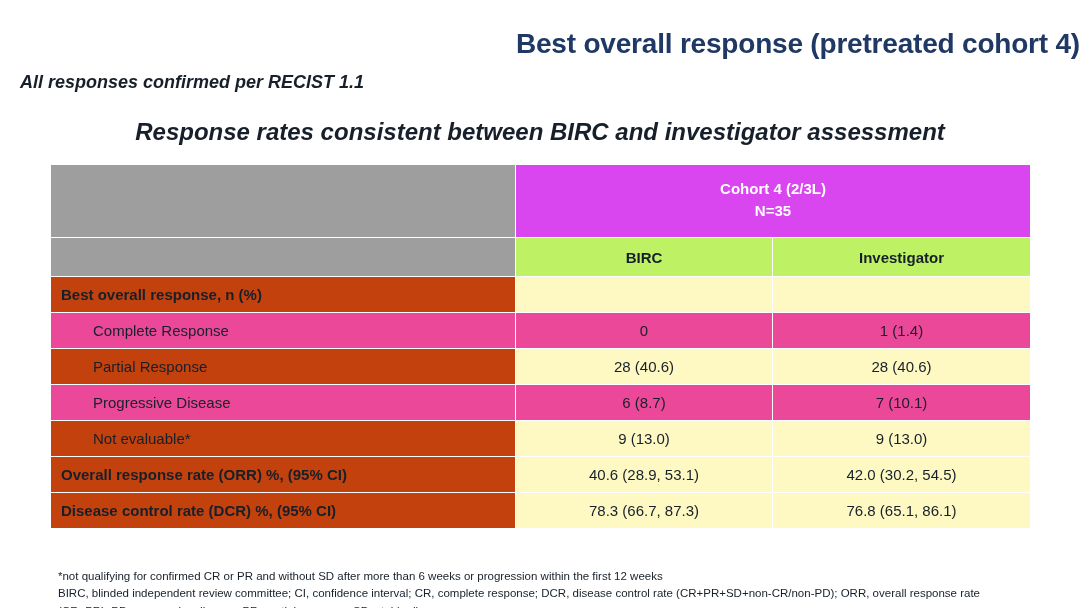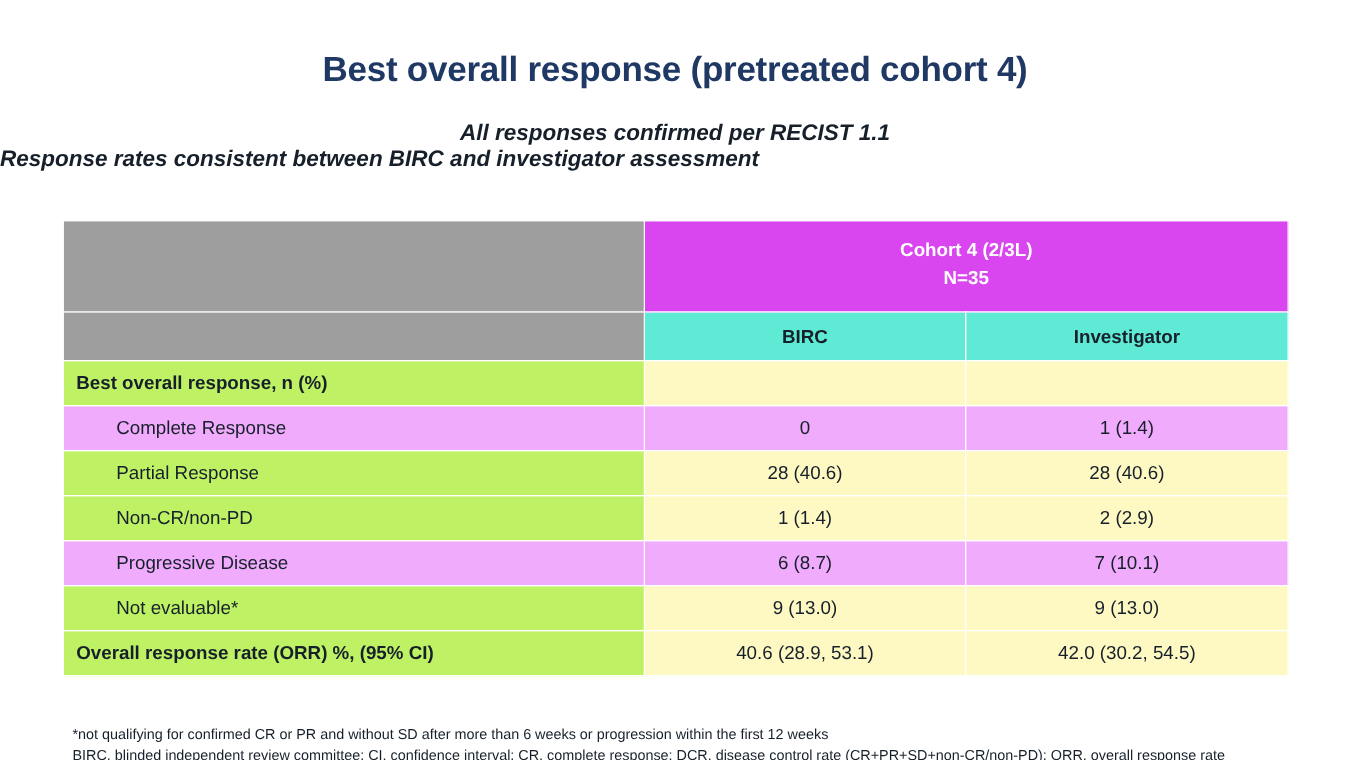--- a/index.html
+++ b/index.html
@@ -14,42 +14,43 @@
     overflow: hidden;
     position: relative;
   }
   .slide {
     width: 1080px;
     height: 608px;
     position: relative;
     box-sizing: border-box;
   }
   .title {
-    text-align: center;
+    text-align: right;
     color: #1f3864;
     font-size: 28px;
     font-weight: bold;
-    margin-top: 40px;
+    margin-top: 28px;
     letter-spacing: -0.2px;
   }
   .subtitle1 {
-    text-align: center;
+    text-align: left;
     color: #17202a;
     font-size: 18px;
     font-weight: bold;
     font-style: italic;
-    margin-top: 24px;
+    margin-top: 12px;
+    padding-left: 20px;
   }
   .subtitle2 {
-    text-align: left;
-    color: #17202a;
-    font-size: 18px;
+    text-align: center;
+    color: #17202a;
+    font-size: 24px;
     font-weight: bold;
     font-style: italic;
-    margin-top: 0;
+    margin-top: 25px;
   }
   .table-wrap {
     position: absolute;
     left: 50px;
     top: 136px;
     width: 980px;
   }
   table.main {
     border-collapse: collapse;
     width: 980px;
@@ -70,21 +71,21 @@
   .hdr-teal {
     background: #00a19a;
     color: #ffffff;
     font-weight: bold;
     font-size: 15px;
     text-align: center;
     line-height: 1.5;
     padding: 10px 0 12px 0 !important;
   }
   .hdr-sub {
-    background: #5eead4;
+    background: #bef264;
     color: #17202a;
     font-weight: bold;
     font-size: 15px;
     text-align: center;
     height: 38px;
   }
   .hdr-sub-blank {
     background: #9e9e9e;
     height: 38px;
   }
@@ -96,22 +97,22 @@
   }
   .row-label.bold { font-weight: bold; }
   .row-label.indent { padding-left: 42px !important; }
   .cell-val {
     font-size: 15px;
     color: #17202a;
     text-align: center;
     padding: 9px 0 !important;
   }
   .cell-val.bold { font-weight: normal; }
-  .bg-white { background: #f0abfc; }
-  .bg-e9 { background: #bef264; }
+  .bg-white { background: #ec4899; }
+  .bg-e9 { background: #c2410c; }
   .bg-f7 { background: #fef9c3; }
   .footnotes {
     position: absolute;
     left: 58px;
     top: 540px;
     width: 970px;
     font-size: 11.5px;
     color: #17202a;
     line-height: 1.5;
   }
@@ -158,44 +159,44 @@
           <td class="cell-val bg-white">1 (1.4)</td>
         </tr>
 
         <tr>
           <td class="row-label indent bg-e9">Partial Response</td>
           <td class="cell-val bg-f7">28 (40.6)</td>
           <td class="cell-val bg-f7">28 (40.6)</td>
         </tr>
 
 
-        <tr>
-          <td class="row-label indent bg-e9">Non-CR/non-PD</td>
-          <td class="cell-val bg-f7">1 (1.4)</td>
-          <td class="cell-val bg-f7">2 (2.9)</td>
-        </tr>
 
         <tr>
           <td class="row-label indent bg-white">Progressive Disease</td>
           <td class="cell-val bg-white">6 (8.7)</td>
           <td class="cell-val bg-white">7 (10.1)</td>
         </tr>
 
         <tr>
           <td class="row-label indent bg-e9">Not evaluable*</td>
           <td class="cell-val bg-f7">9 (13.0)</td>
           <td class="cell-val bg-f7">9 (13.0)</td>
         </tr>
 
         <tr>
           <td class="row-label bold bg-e9">Overall response rate (ORR) %, (95% CI)</td>
           <td class="cell-val bold bg-f7">40.6 (28.9, 53.1)</td>
           <td class="cell-val bold bg-f7">42.0 (30.2, 54.5)</td>
         </tr>
 
+        <tr>
+          <td class="row-label bold bg-e9">Disease control rate (DCR) %, (95% CI)</td>
+          <td class="cell-val bold bg-f7">78.3 (66.7, 87.3)</td>
+          <td class="cell-val bold bg-f7">76.8 (65.1, 86.1)</td>
+        </tr>
       </tbody>
     </table>
 
   </div>
 
   <div class="footnotes">
     <div>*not qualifying for confirmed CR or PR and without SD after more than 6 weeks or progression within the first 12 weeks</div>
     <div>BIRC, blinded independent review committee; CI, confidence interval; CR, complete response; DCR, disease control rate (CR+PR+SD+non-CR/non-PD); ORR, overall response rate</div>
     <div>(CR+PR); PD, progressive disease; PR, partial response; SD, stable disease</div>
   </div>

